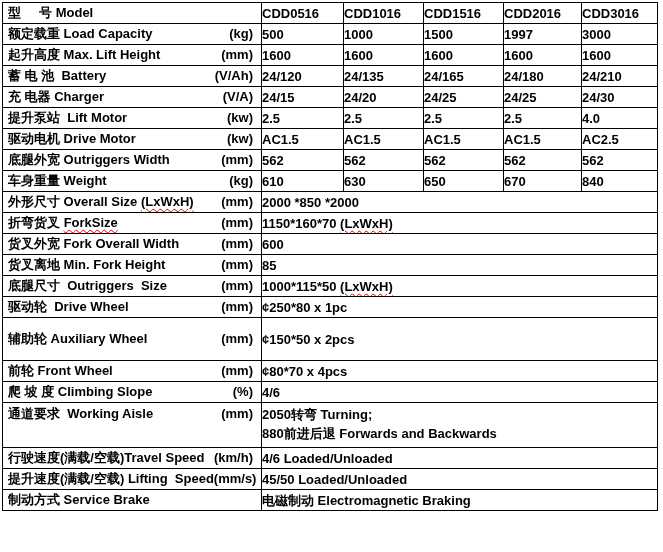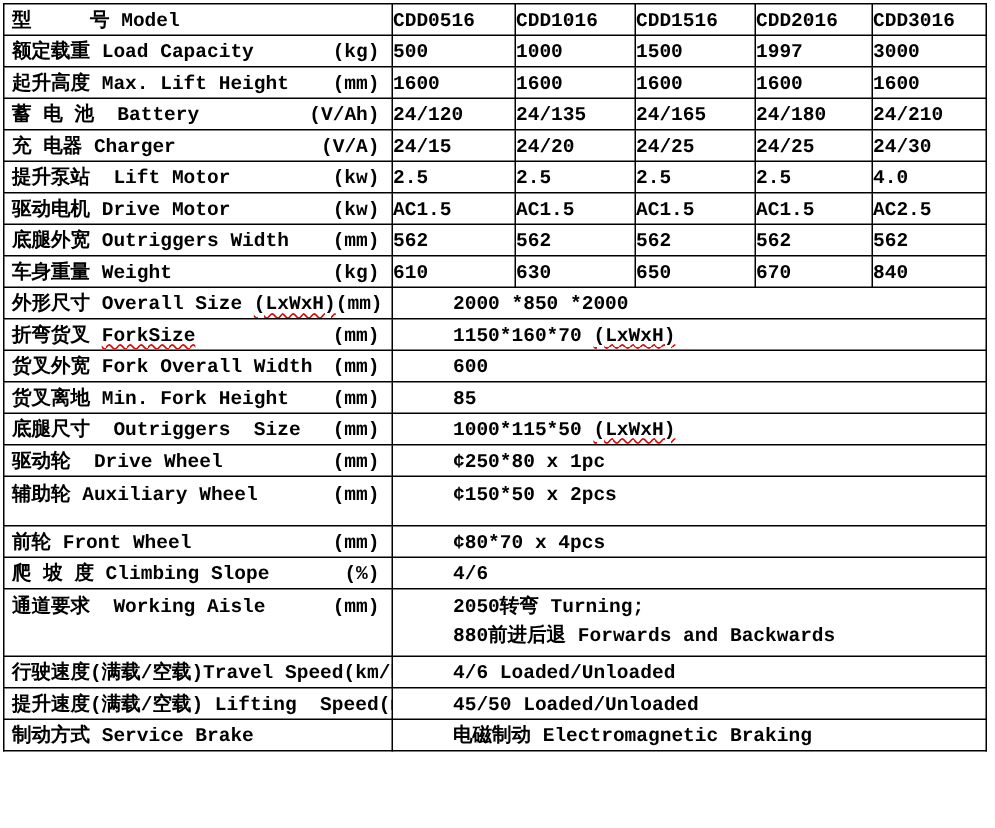--- a/index.html
+++ b/index.html
@@ -10,43 +10,42 @@
     font-family: "Liberation Sans", "DejaVu Sans", sans-serif;
     font-weight: 700;
     font-size: 13px;
     overflow: hidden;
   }
   .page { position: absolute; top: 2px; left: 2px; }
   table.spec-table {
     border-collapse: collapse;
     table-layout: fixed;
     width: 655px;
-    font-family: Liberation Mono, monospace;
   }
   table.spec-table td {
     border: 1px solid #000000;
     padding: 0;
     height: 20px;
     vertical-align: middle;
     overflow: hidden;
   }
   .label-wrap {
     display: flex;
     justify-content: space-between;
     align-items: baseline;
     padding: 0 8px 0 5px;
     white-space: pre;
   }
   td.value-cell {
     padding: 0 2px 0 7px;
     white-space: pre;
   }
-  tr.tall td { height: 30px; vertical-align: top; padding-top: 2px; }
+  tr.tall td { height: 30px; vertical-align: top; padding-top: 12px; }
   tr.two-line td { height: 42px; vertical-align: top; padding-top: 2px; }
-  .line { line-height: 19px; white-space: pre; margin-left: 40px; }
+  .line { line-height: 19px; white-space: pre; }
   .wavy {
     text-decoration-line: underline;
     text-decoration-style: wavy;
     text-decoration-color: #e00000;
     text-decoration-thickness: 1px;
     text-underline-offset: 2px;
     text-align: right;
   }
 </style>
 </head>

